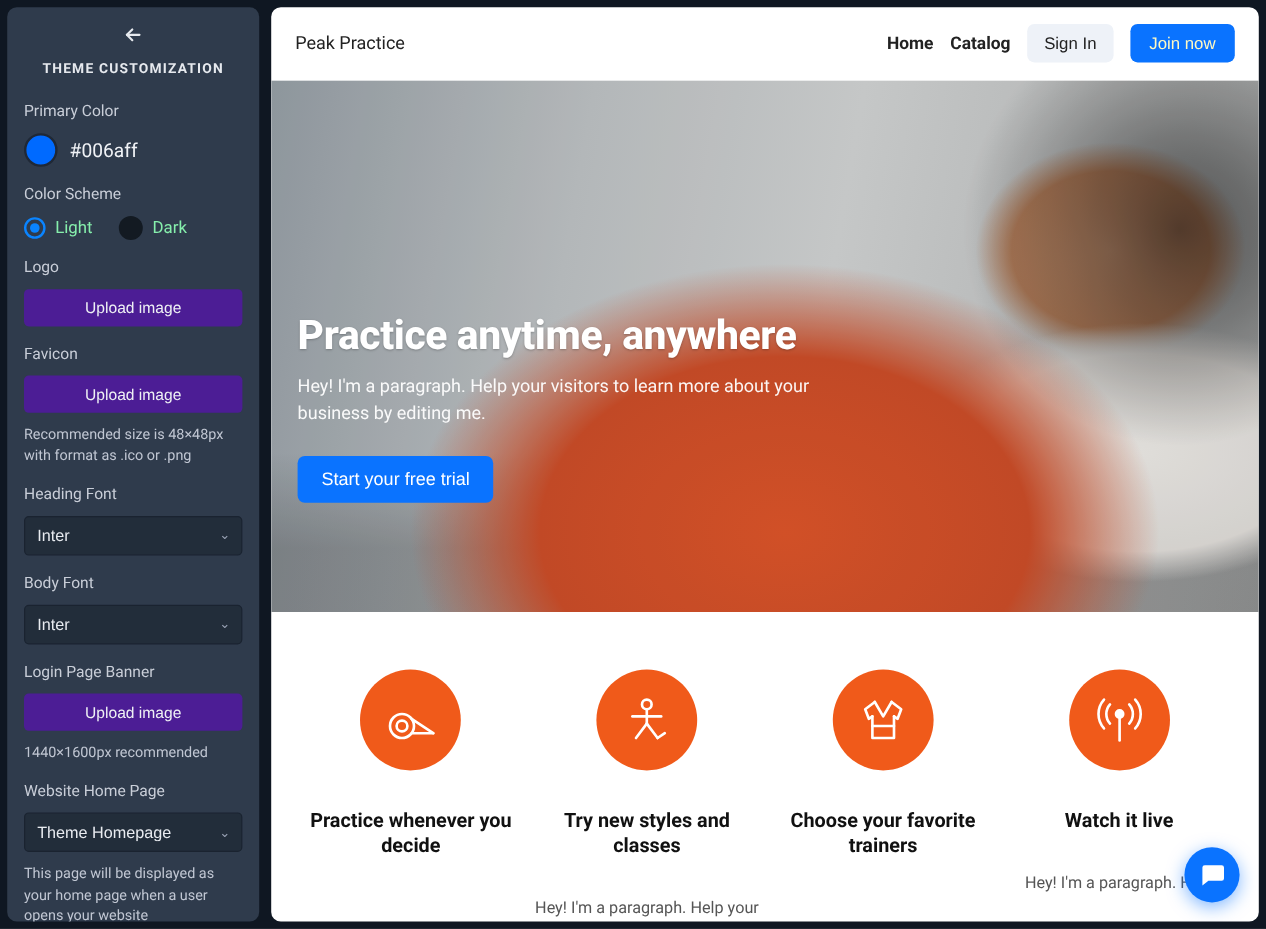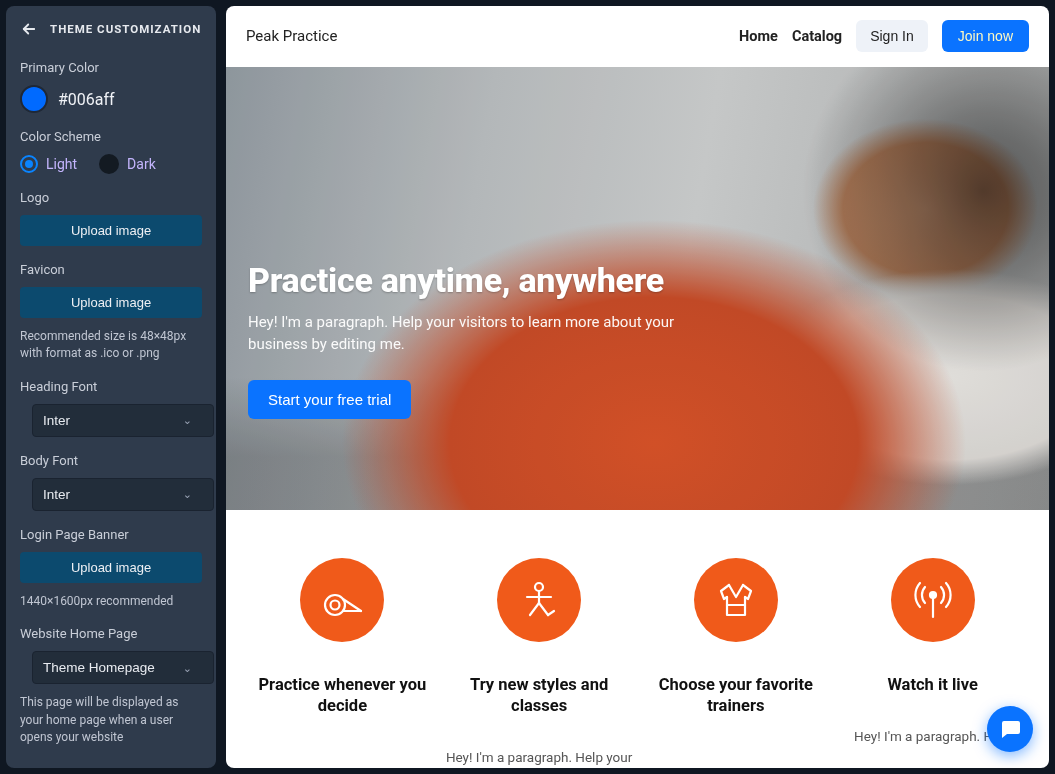--- a/index.html
+++ b/index.html
@@ -1,36 +1,36 @@
 <!DOCTYPE html>
 <html><head>
 <meta charset="utf-8">
 <style>
   * { box-sizing: border-box; margin: 0; padding: 0; }
   html, body { width: 1055px; height: 774px; overflow: hidden; font-family: -apple-system, BlinkMacSystemFont, "Segoe UI", Roboto, "Helvetica Neue", Arial, sans-serif; background:#0f1722;}
   .app { display:flex; width:100%; height:100%; background:#0f1722; padding:6px; gap:10px;}
   .sidebar { width:210px; flex:0 0 210px; background:#2f3b4c; border-radius:8px; color:#e6e9ee; display:flex; flex-direction:column; padding:0; overflow:hidden;}
-  .sidebar-header{display:flex; align-items:center; gap:12px; padding:14px 14px 16px 14px;}
+  .sidebar-header{display:flex; align-items:center; gap:12px; padding:14px 14px 16px 14px;flex-direction:column;}
   .back-btn{background:transparent;border:none;color:#e6e9ee;cursor:pointer;display:flex;align-items:center;justify-content:center;padding:0;}
   .sidebar-title{font-size:11.5px;font-weight:700;letter-spacing:1px;}
   .sidebar-body{padding:0 14px 14px 14px;display:flex;flex-direction:column;gap:10px;font-size:13px;}
   .field-label{color:#c9ced8;font-size:13px;margin-top:6px;}
   .primary-row{display:flex;align-items:center;gap:10px;}
   .swatch{width:28px;height:28px;border-radius:50%;border:2px solid #1f2836;}
   .primary-hex{font-size:16px;color:#f0f2f6;}
   .scheme-row{display:flex;align-items:center;gap:8px;}
   .radio{width:18px;height:18px;border-radius:50%;border:2px solid #7f8aa0;display:inline-flex;align-items:center;justify-content:center;}
   .radio.selected{border-color:#0a84ff;}
   .radio.selected .dot{width:8px;height:8px;border-radius:50%;background:#0a84ff;}
   .dark-circle{width:20px;height:20px;border-radius:50%;background:#131a22;margin-left:14px;}
-  .scheme-label{font-size:14px;color:#c4b5fd;text-align:center;}
-  .upload-btn{width:100%;background:#0c4a6e;border:none;border-radius:4px;color:#eef0f4;font-size:13px;padding:8px 0;cursor:pointer;}
+  .scheme-label{font-size:14px;color:#86efac;text-align:center;}
+  .upload-btn{width:100%;background:#4c1d95;border:none;border-radius:4px;color:#eef0f4;font-size:13px;padding:8px 0;cursor:pointer;}
   .hint{font-size:12px;color:#c0c6d2;line-height:1.45;}
   .select{position:relative;width:100%;}
-  .select select{width:100%;appearance:none;background:#222d3a;border:1px solid #1a2330;border-radius:4px;color:#e8ebf0;font-size:13.5px;padding:8px 28px 8px 10px;cursor:pointer;margin-left:12px;}
+  .select select{width:100%;appearance:none;background:#222d3a;border:1px solid #1a2330;border-radius:4px;color:#e8ebf0;font-size:13.5px;padding:8px 28px 8px 10px;cursor:pointer;}
   .select .chev{position:absolute;right:10px;top:50%;transform:translateY(-50%);color:#9aa3b5;font-size:11px;pointer-events:none;}
   .preview{flex:1;background:#fff;border-radius:8px;overflow:hidden;display:flex;flex-direction:column;}
   .topbar{display:flex;align-items:center;justify-content:space-between;padding:14px 20px;border-bottom:1px solid transparent;}
   .brand{font-size:15px;color:#222;}
   .nav{display:flex;align-items:center;gap:14px;font-size:14.5px;color:#222;}
   .nav a{color:#222;text-decoration:none;font-weight:bold;}
   .signin-btn{background:#eef2f8;border:none;border-radius:6px;padding:8px 14px;font-size:14px;color:#222;cursor:pointer;}
   .join-btn{background:#0a73ff;border:none;border-radius:6px;padding:8px 16px;font-size:14px;color:#fef9c3;cursor:pointer;}
   .hero{position:relative;height:485px;overflow:hidden;}
   .hero-bg{position:absolute;inset:0;background:linear-gradient(100deg,#9aa3aa 0%,#c3c7c9 30%,#d6d8d8 55%,#b7b9b9 100%);}

